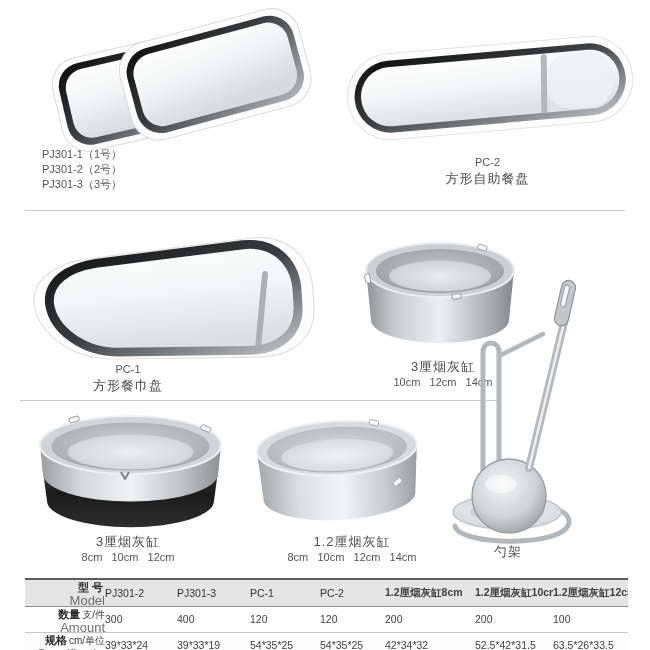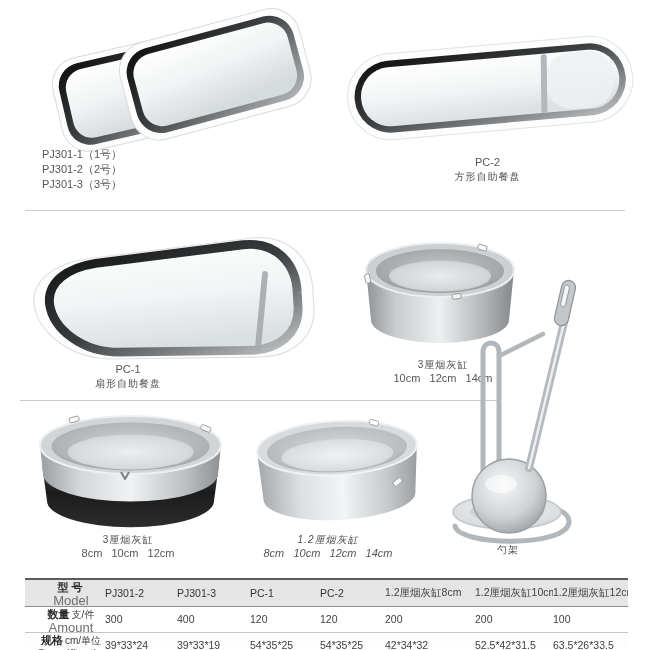--- a/index.html
+++ b/index.html
@@ -7,37 +7,37 @@
     width:650px;height:650px;position:relative;overflow:hidden;
     background:#ffffff;
     font-family:"Liberation Sans","DejaVu Sans",sans-serif;
     color:#4a4a4a;
   }
   .abs{position:absolute;}
   
   .label-block{font-size:11px;line-height:15px;color:#555;}
   .label-block .model-line{white-space:pre;}
   .center{text-align:center;}
-  .prod-name{font-size:10px;color:#4f4f4f;letter-spacing:1px;}
+  .prod-name{font-size:13px;color:#4f4f4f;letter-spacing:1px;}
   .sizes{font-size:11px;color:#555;white-space:pre;}
   
   .hdivider{height:1px;background:#c9c9c9;}
   
   .spec-table{border-collapse:collapse;table-layout:fixed;width:603px;
     border-top:2px solid #5c5c5c;border-bottom:1px solid #ababab;}
   .spec-table td{padding:0;vertical-align:middle;font-size:10.5px;color:#3f3f3f;
     overflow:hidden;white-space:nowrap;}
   .spec-table tr.hdr{background:#e5e5e5;height:27px;border-bottom:1px solid #8f8f8f;}
   .spec-table tr.amt{background:#ffffff;height:22px;border-bottom:1px solid #c6c6c6;}
   .spec-table tr.spc{background:#fdfdfd;height:24px;}
-  .spec-table td.lbl{text-align:center;padding-left:12px;}
+  .spec-table td.lbl{text-align:right;padding-left:12px;}
   .lbl .zh{font-weight:bold;font-size:11px;color:#2e2e2e;}
   .lbl .unit{font-size:10px;color:#3c3c3c;margin-left:2px;}
   .lbl .en{display:block;font-size:13px;color:#6f6f6f;line-height:9px;margin-top:1px;}
-  .colhead{font-weight:normal;font-size:10px;color:#2f2f2f;}
+  .colhead{font-weight:bold;font-size:10px;color:#2f2f2f;}
   .colhead.latin{font-weight:normal;font-size:10.5px;color:#333;}
 </style>
 </head>
 <body>
 
 <svg class="abs" style="left:33px;top:0px;" width="300" height="175" viewBox="0 0 300 175">
   <defs>
     <linearGradient id="ring1" x1="0" y1="0" x2="1" y2="1">
       <stop offset="0" stop-color="#0d0d0d"></stop>
         <stop offset="0.45" stop-color="#3c3f41"></stop>
@@ -114,21 +114,21 @@
   </defs>
   <g>
     <path d="M 14 88 C 12 64 34 48 66 43 L 232 22 C 270 18 292 44 293 76 L 294 92 C 295 122 272 141 238 141 L 92 143 C 52 143 18 118 14 88 Z" fill="#fdfdfd" stroke="#e0e0e0" stroke-width="1.2"></path>
     <path d="M 14 88 C 12 64 34 48 66 43 L 232 22 C 270 18 292 44 293 76 L 294 92 C 295 122 272 141 238 141 L 92 143 C 52 143 18 118 14 88 Z" transform="translate(17,9.2) scale(0.888)" fill="url(#face3)" stroke="url(#ring3)" stroke-width="10"></path>
     <path d="M 245 58 L 238 132" stroke="#a6aaad" stroke-width="6" stroke-linecap="round" opacity="0.9"></path>
   </g>
 </svg>
 
 <div class="abs center" style="left:48px;top:362px;width:160px;">
   <div class="label-block">PC-1</div>
-  <div class="prod-name">扇形自助餐盘</div>
+  <div class="prod-name">方形餐巾盘</div>
 </div>
 
 <svg class="abs" style="left:360px;top:228px;" width="160" height="132" viewBox="0 0 160 132">
   <defs>
     <linearGradient id="body4" x1="0" y1="0" x2="1" y2="0">
       <stop offset="0" stop-color="#8f9396"></stop>
         <stop offset="0.2" stop-color="#c9cdd0"></stop>
       <stop offset="0.5" stop-color="#edeff0"></stop>
         <stop offset="0.78" stop-color="#b5b9bc"></stop>
       <stop offset="1" stop-color="#84888b"></stop>
@@ -227,21 +227,21 @@
   <g transform="rotate(-3 86 60)">
     <path d="M 6 40 L 10 88 A 76 24 0 0 0 162 88 L 166 40 A 80 27 0 0 1 6 40 Z" fill="url(#body6)"></path>
     <ellipse cx="86" cy="40" rx="80" ry="27" fill="#d8dbdd" stroke="#f0f2f3" stroke-width="2"></ellipse>
     <ellipse cx="86" cy="41.5" rx="70" ry="22.5" fill="url(#wall6)"></ellipse>
     <ellipse cx="86" cy="47" rx="56" ry="16" fill="url(#floor6)"></ellipse>
     <rect x="120" y="14" width="9" height="5" rx="1.5" transform="rotate(18 124 16)" fill="#fafafa" stroke="#9a9a9a" stroke-width="0.8"></rect>
     <rect x="140" y="75" width="9" height="5" rx="1.5" transform="rotate(-35 144 77)" fill="#fafafa" stroke="#9a9a9a" stroke-width="0.8"></rect>
   </g>
 </svg>
 
-<div class="abs center" style="left:238px;top:533px;width:180px;font-style:italic;">
+<div class="abs center" style="left:262px;top:533px;width:180px;">
   <div class="prod-name">1.2厘烟灰缸</div>
   <div class="sizes">8cm   10cm   12cm   14cm</div>
 </div>
 
 <svg class="abs" style="left:425px;top:276px;" width="175" height="282" viewBox="0 0 175 282">
   <defs>
     <radialGradient id="bowl7" cx="0.42" cy="0.35" r="0.8">
       <stop offset="0" stop-color="#f5f6f7"></stop>
         <stop offset="0.55" stop-color="#cfd3d6"></stop>
       <stop offset="0.85" stop-color="#9fa4a8"></stop>

